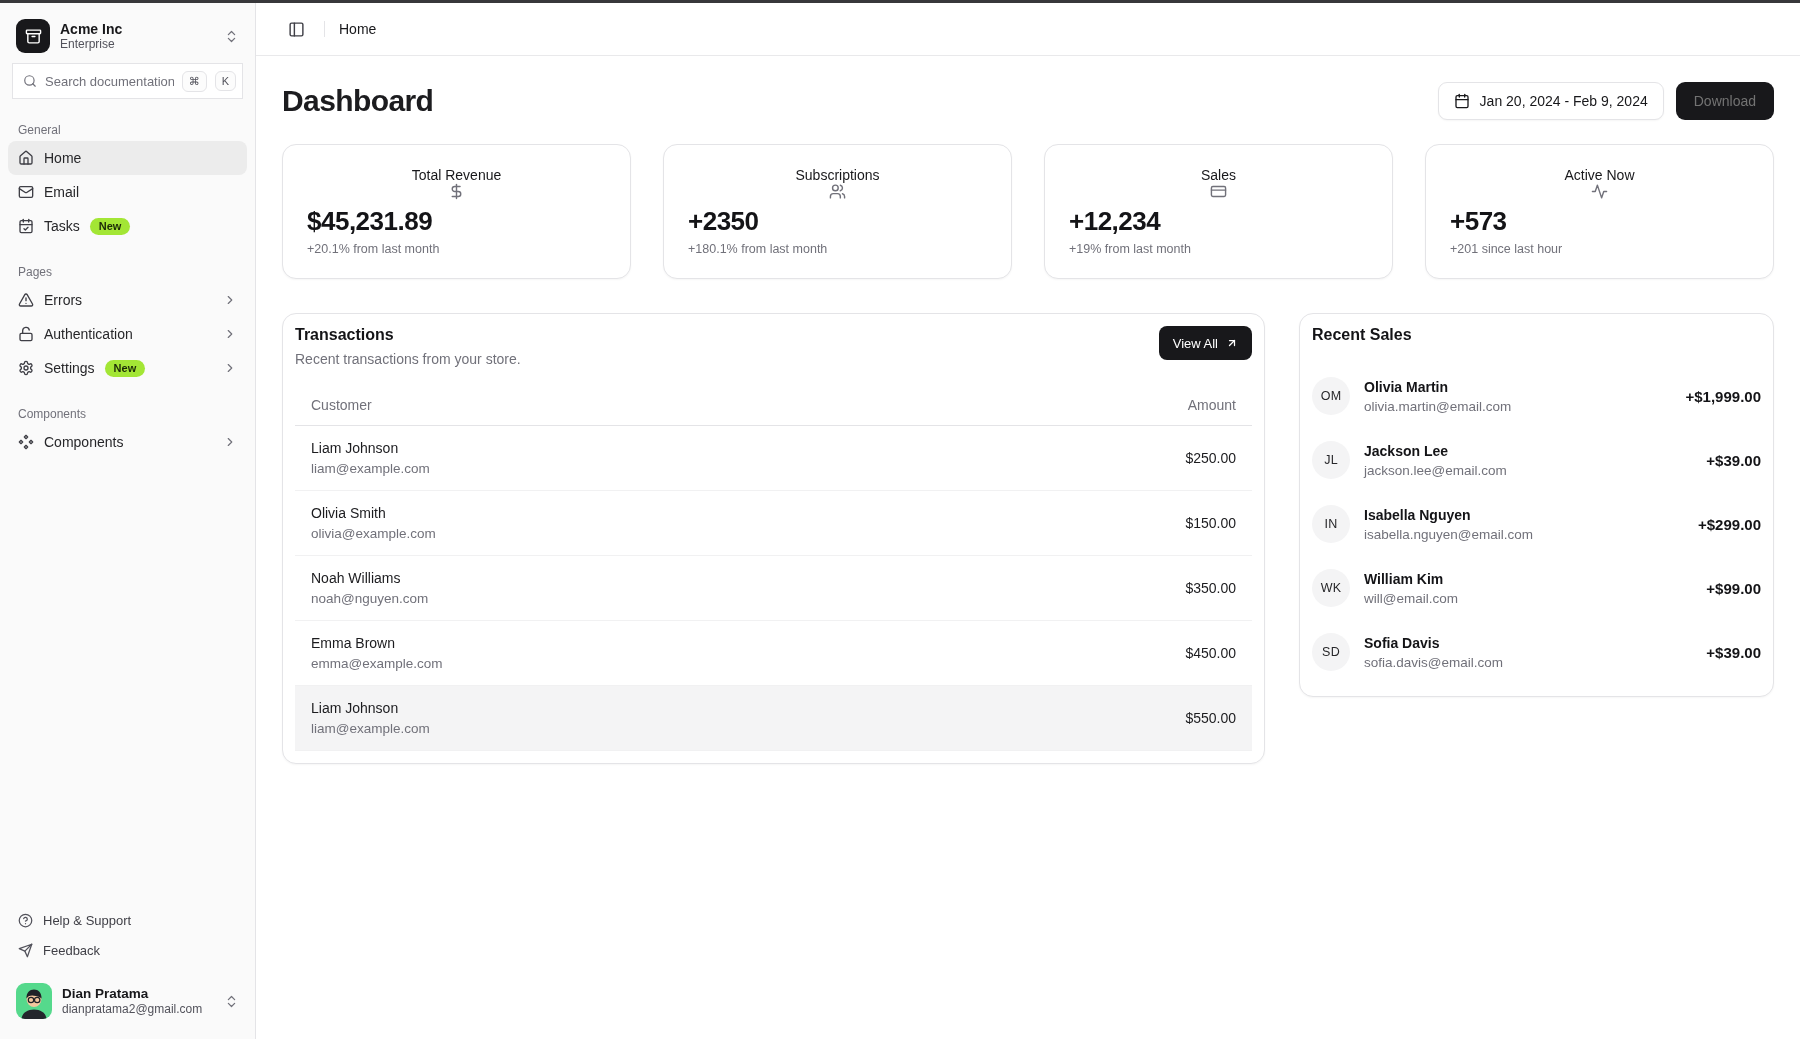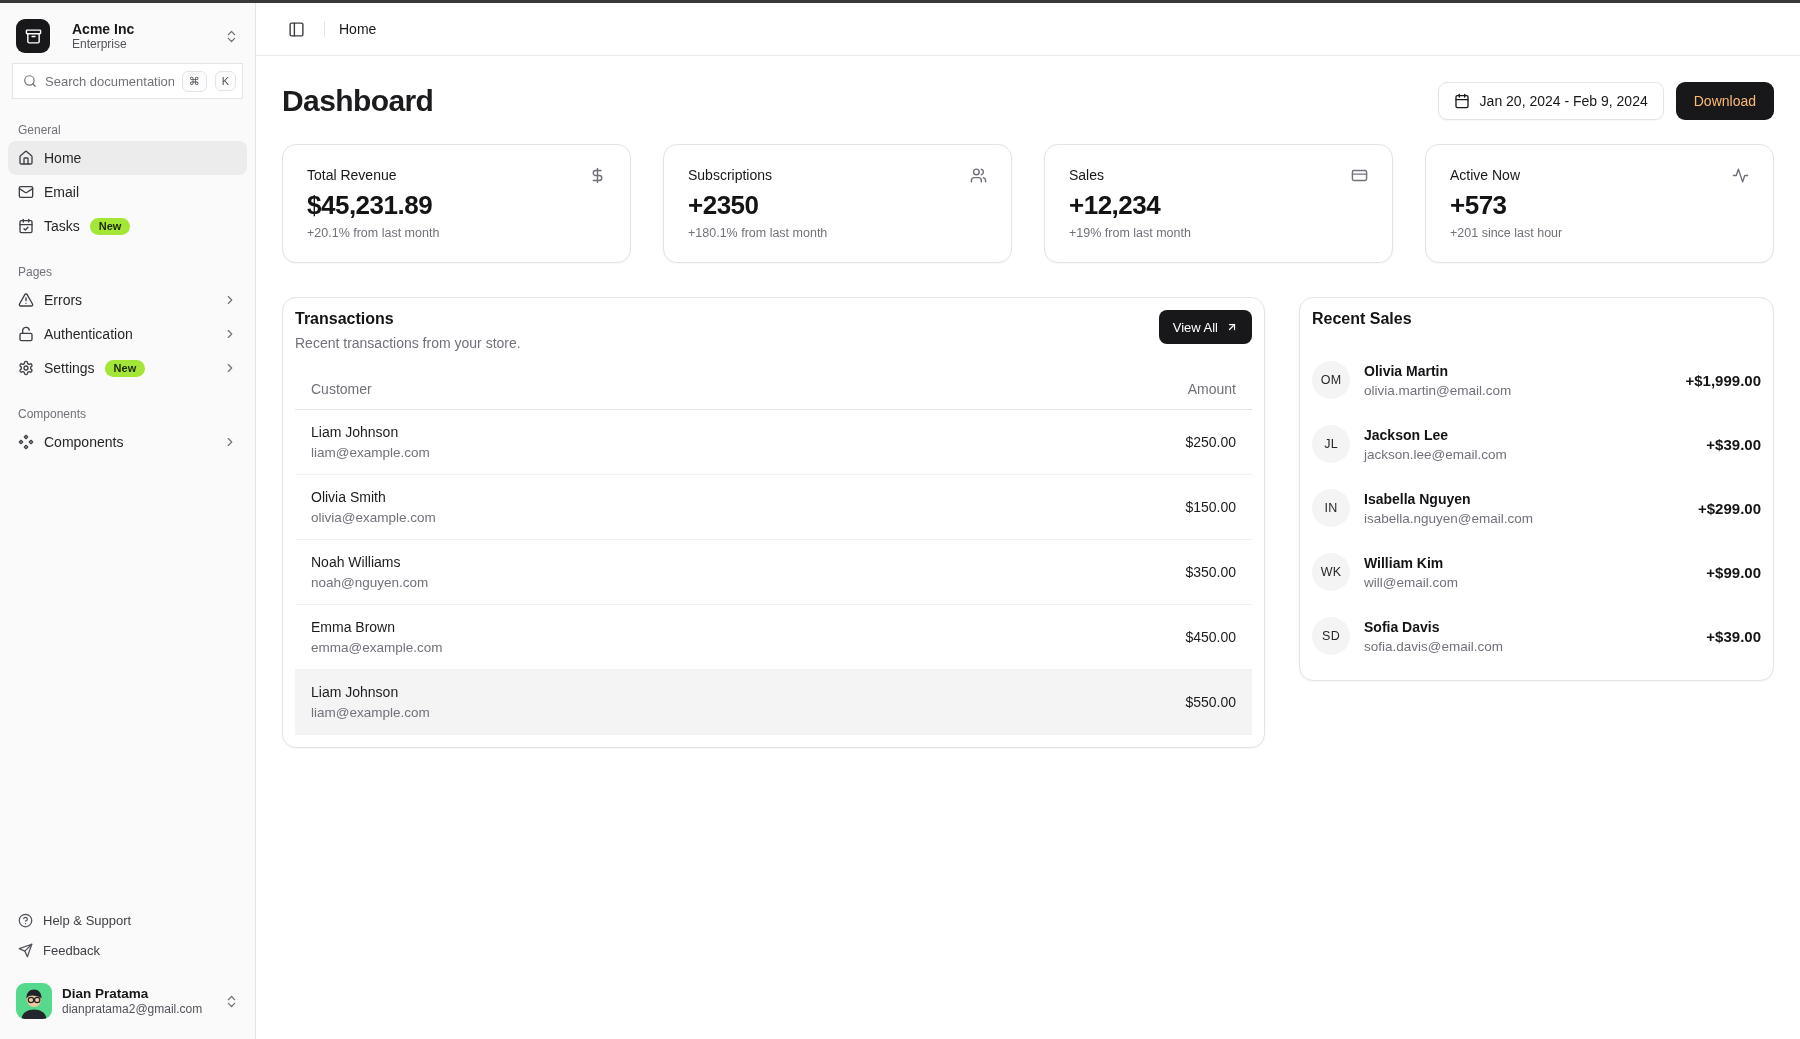--- a/index.html
+++ b/index.html
@@ -19,21 +19,21 @@
     border-right:1px solid #e4e4e7;
     display:flex; flex-direction:column;
     padding:10px 8px 12px; 
   }
   .brand { display:flex; align-items:center; gap:10px; padding:6px 8px; border-radius:10px; cursor:pointer; }
   .logo {
     width:34px; height:34px; background:#18181b; border-radius:9px; color:#fff;
     display:flex; align-items:center; justify-content:center; flex:none;
   }
   .logo svg { width:17px; height:17px; }
-  .brand-text { line-height:1.15; min-width:0;margin-left:12px; }
+  .brand-text { line-height:1.15; min-width:0; }
   .brand-name { font-size:14px; font-weight:700; color:#18181b; }
   .brand-plan { font-size:12px; color:#52525b; margin-top:1px; }
   .trail { margin-left:auto; color:#71717a; display:flex; }
   .trail svg { width:15px; height:15px; }
 
   .search {
     margin:4px 4px 2px; height:36px; background:#fff;
     border:1px solid #e4e4e7; border-radius:0;
     display:flex; align-items:center; gap:8px; padding:0 6px 0 10px; cursor:text;
   }
@@ -93,31 +93,31 @@
   .actions { display:flex; gap:12px; align-items:center; }
   .date-btn {
     height:38px; display:flex; align-items:center; gap:10px; background:#fff;
     border:1px solid #e4e4e7; border-radius:9px; padding:0 15px;
     font-family:inherit; font-size:14px; font-weight:500; color:#18181b; cursor:pointer;
     box-shadow:0 1px 2px rgba(0,0,0,.04);
   }
   .date-btn .ic { display:flex; color:#18181b; }
   .date-btn .ic svg { width:16px; height:16px; }
   .btn-dark {
-    height:38px; background:#18181b; color:#fdba74; border:none; border-radius:9px;
+    height:38px; background:#18181b; color:#737373; border:none; border-radius:9px;
     padding:0 18px; font-family:inherit; font-size:14px; font-weight:500; cursor:pointer;
     display:flex; align-items:center; gap:8px;
   }
 
   .stats { display:grid; grid-template-columns:repeat(4,1fr); gap:32px; margin-top:24px; }
   .stat-card {
     border:1px solid #e4e4e7; border-radius:14px; background:#fff;
     padding:22px 24px; box-shadow:0 1px 2px rgba(0,0,0,.04);
   }
-  .stat-top { display:flex; justify-content:space-between; }
+  .stat-top { display:flex; align-items:center; justify-content:space-between;flex-direction:column; }
   .stat-title { font-size:14px; font-weight:500; color:#18181b; }
   .stat-top .ic { color:#71717a; display:flex; }
   .stat-top .ic svg { width:17px; height:17px; }
   .stat-value { font-size:26px; font-weight:800; letter-spacing:-0.5px; margin-top:6px; color:#141417; }
   .stat-note { font-size:12.5px; color:#71717a; margin-top:5px; }
 
   .grid2 { display:grid; grid-template-columns:983fr 475fr; gap:34px; margin-top:34px; align-items:start; }
   .card {
     border:1px solid #e4e4e7; border-radius:14px; background:#fff;
     box-shadow:0 1px 2px rgba(0,0,0,.04); padding:12px;

